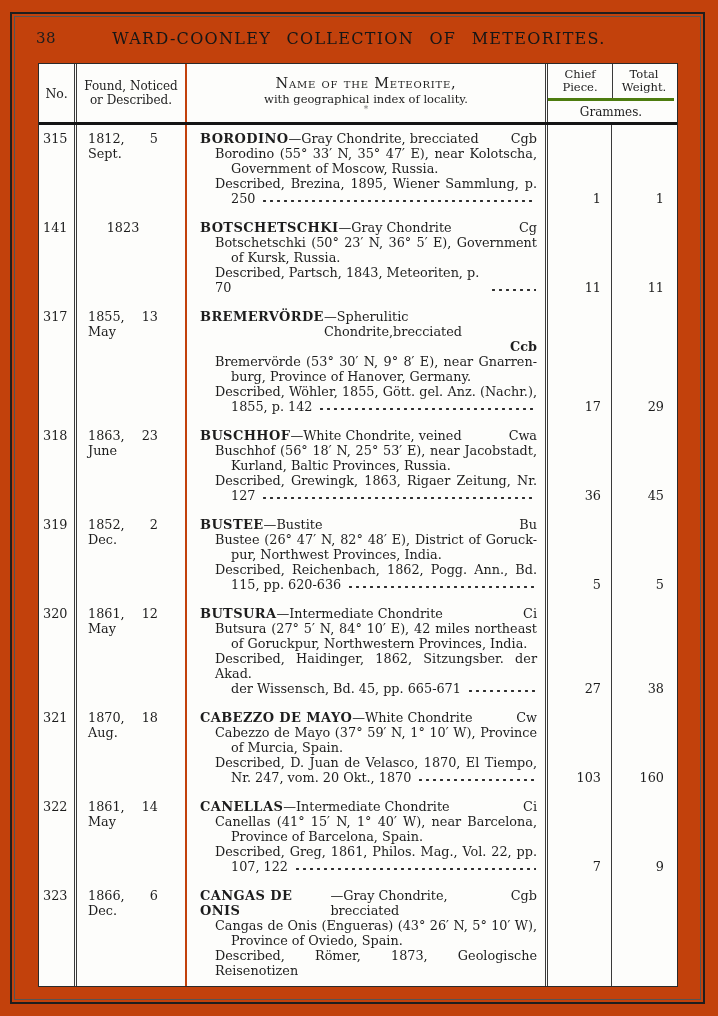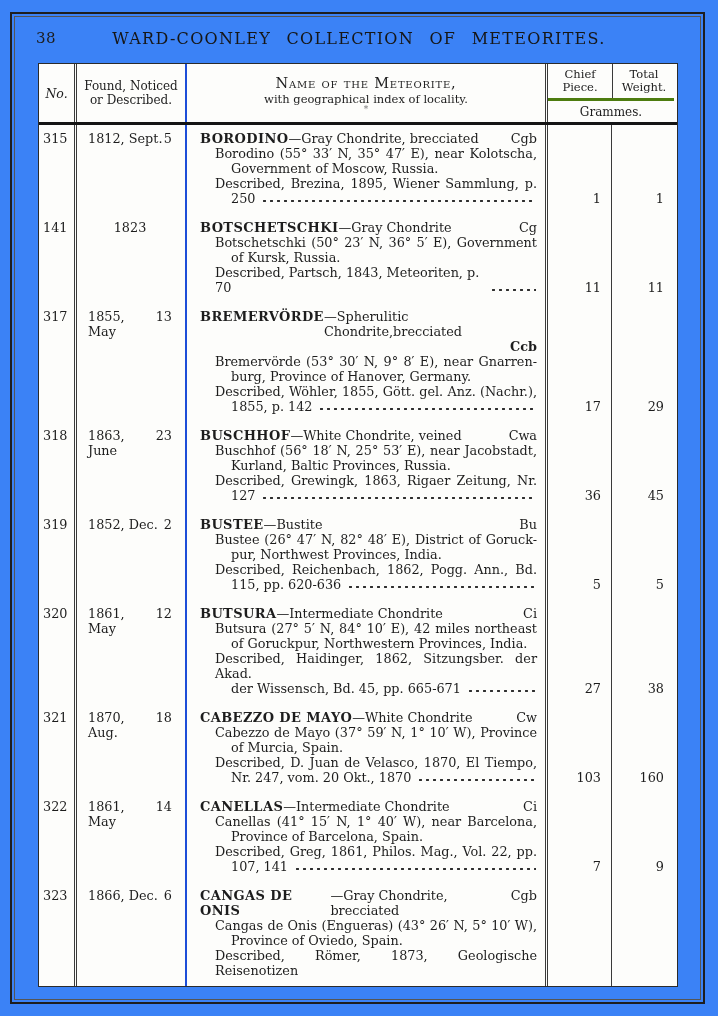--- a/index.html
+++ b/index.html
@@ -1,21 +1,21 @@
 <!DOCTYPE html>
 <html><head>
 <meta charset="utf-8">
 <style>
   html,body{margin:0;padding:0;}
   body{
     width:718px;height:1016px;background:#f4f4f1;
     font-family:"DejaVu Serif","Liberation Serif",serif;
     color:#1d1d1d;overflow:hidden;
   }
-  .sheet{position:relative;width:718px;height:1016px;background:#3b82f6;}
+  .sheet{position:relative;width:718px;height:1016px;background:#c2410c;}
   .frame-outer{
     position:absolute;left:10px;top:12px;right:13px;bottom:12px;
     border:2px solid #1e1e1e;
   }
   .frame-inner{position:absolute;inset:2px;border:1px solid #555;}
   .page-num{
     position:absolute;left:36px;top:29px;font-size:15px;letter-spacing:.5px;
   }
   .page-title{
     position:absolute;left:60px;right:60px;top:29px;margin:0;text-align:center;
@@ -23,40 +23,40 @@
   }
   .cat-table{
     position:absolute;left:38px;top:63px;width:638px;
     border:1.5px solid #2b2b2b;background:#fdfdfb;
   }
   .grid{display:grid;grid-template-columns:38px 110px 361px 64px 62px;}
   .hgrid{display:grid;grid-template-columns:38px 110px 361px 126px;}
   .thead{border-bottom:3px solid #141414;height:58px;}
   .th{display:flex;align-items:center;justify-content:center;text-align:center;}
   .b-dbl{border-right:3px double #3a3a3a;}
-  .b-thick{border-right:2px solid #1d4ed8;}
+  .b-thick{border-right:2px solid #c2410c;}
   .b-thin{border-right:1px solid #3a3a3a;}
-  .no-th{font-size:12.5px;font-style:italic;}
+  .no-th{font-size:12.5px;}
   .found-th{font-size:12px;white-space:pre-line;line-height:14px;}
   .name-th{flex-direction:column;gap:1px;text-align:center;}
   .name-h-main{font-variant:small-caps;font-size:14.5px;letter-spacing:.8px;}
   .name-h-sub{font-size:11.5px;}
   .name-h-mark{font-size:9px;color:#777;line-height:4px;}
   .weights-th{display:flex;flex-direction:column;height:100%;}
   .weights-top{display:flex;flex:1;border-bottom:3px solid #4d7c0f;}
   .wh{flex:1;display:flex;align-items:center;justify-content:center;
       font-size:11.5px;line-height:13px;white-space:pre-line;text-align:center;}
   .wh.chief-h{border-right:1px solid #3a3a3a;flex-basis:64px;flex-grow:0;flex-shrink:0;}
   .wh.total-h{flex-basis:62px;flex-grow:0;flex-shrink:0;}
   .grammes{height:21px;display:flex;align-items:center;justify-content:center;font-size:12px;}
   
   .row{font-size:12.8px;line-height:15px;}
   .cell{padding-top:6px;}
   .c-no{padding-left:4px;}
-  .c-date{display:flex;justify-content:space-between;padding:6px 13px 0 11px;}
+  .c-date{display:flex;justify-content:space-between;padding:6px 27px 0 11px;}
   .c-date.center{justify-content:center;}
   .c-name{padding:6px 6px 8px 13px;}
   .title-line{display:flex;align-items:baseline;}
   .met-name{font-weight:700;letter-spacing:.4px;font-size:13px;}
   .met-type{font-size:12.8px;}
   .met-class{margin-left:auto;padding-right:2px;}
   .class-line{text-align:right;padding-right:2px;font-weight:bold;}
   .details{padding-left:15px;}
   .dl{padding-right:2px;}
   .dl.i1{padding-left:16px;}
@@ -325,21 +325,21 @@
         <span class="met-name">CANELLAS</span>
               <span class="met-type">—Intermediate Chondrite</span>
         <span class="met-class">Ci</span>
       </div>
 
       <div class="details">
               <div class="dl just">Canellas (41° 15′ N, 1° 40′ W), near Barcelona,</div>
               <div class="dl i1">Province of Barcelona, Spain.</div>
               <div class="dl just">Described, Greg, 1861, Philos. Mag., Vol. 22, pp.</div>
               <div class="dl i1 with-leader">
-                <span>107, 141</span>
+                <span>107, 122</span>
                 <span class="leader"></span>
               </div>
             </div>
     </div>
     <div class="cell c-chief b-thin">
       <span class="val">7</span>
     </div>
     <div class="cell c-total">
       <span class="val">9</span>
     </div>

